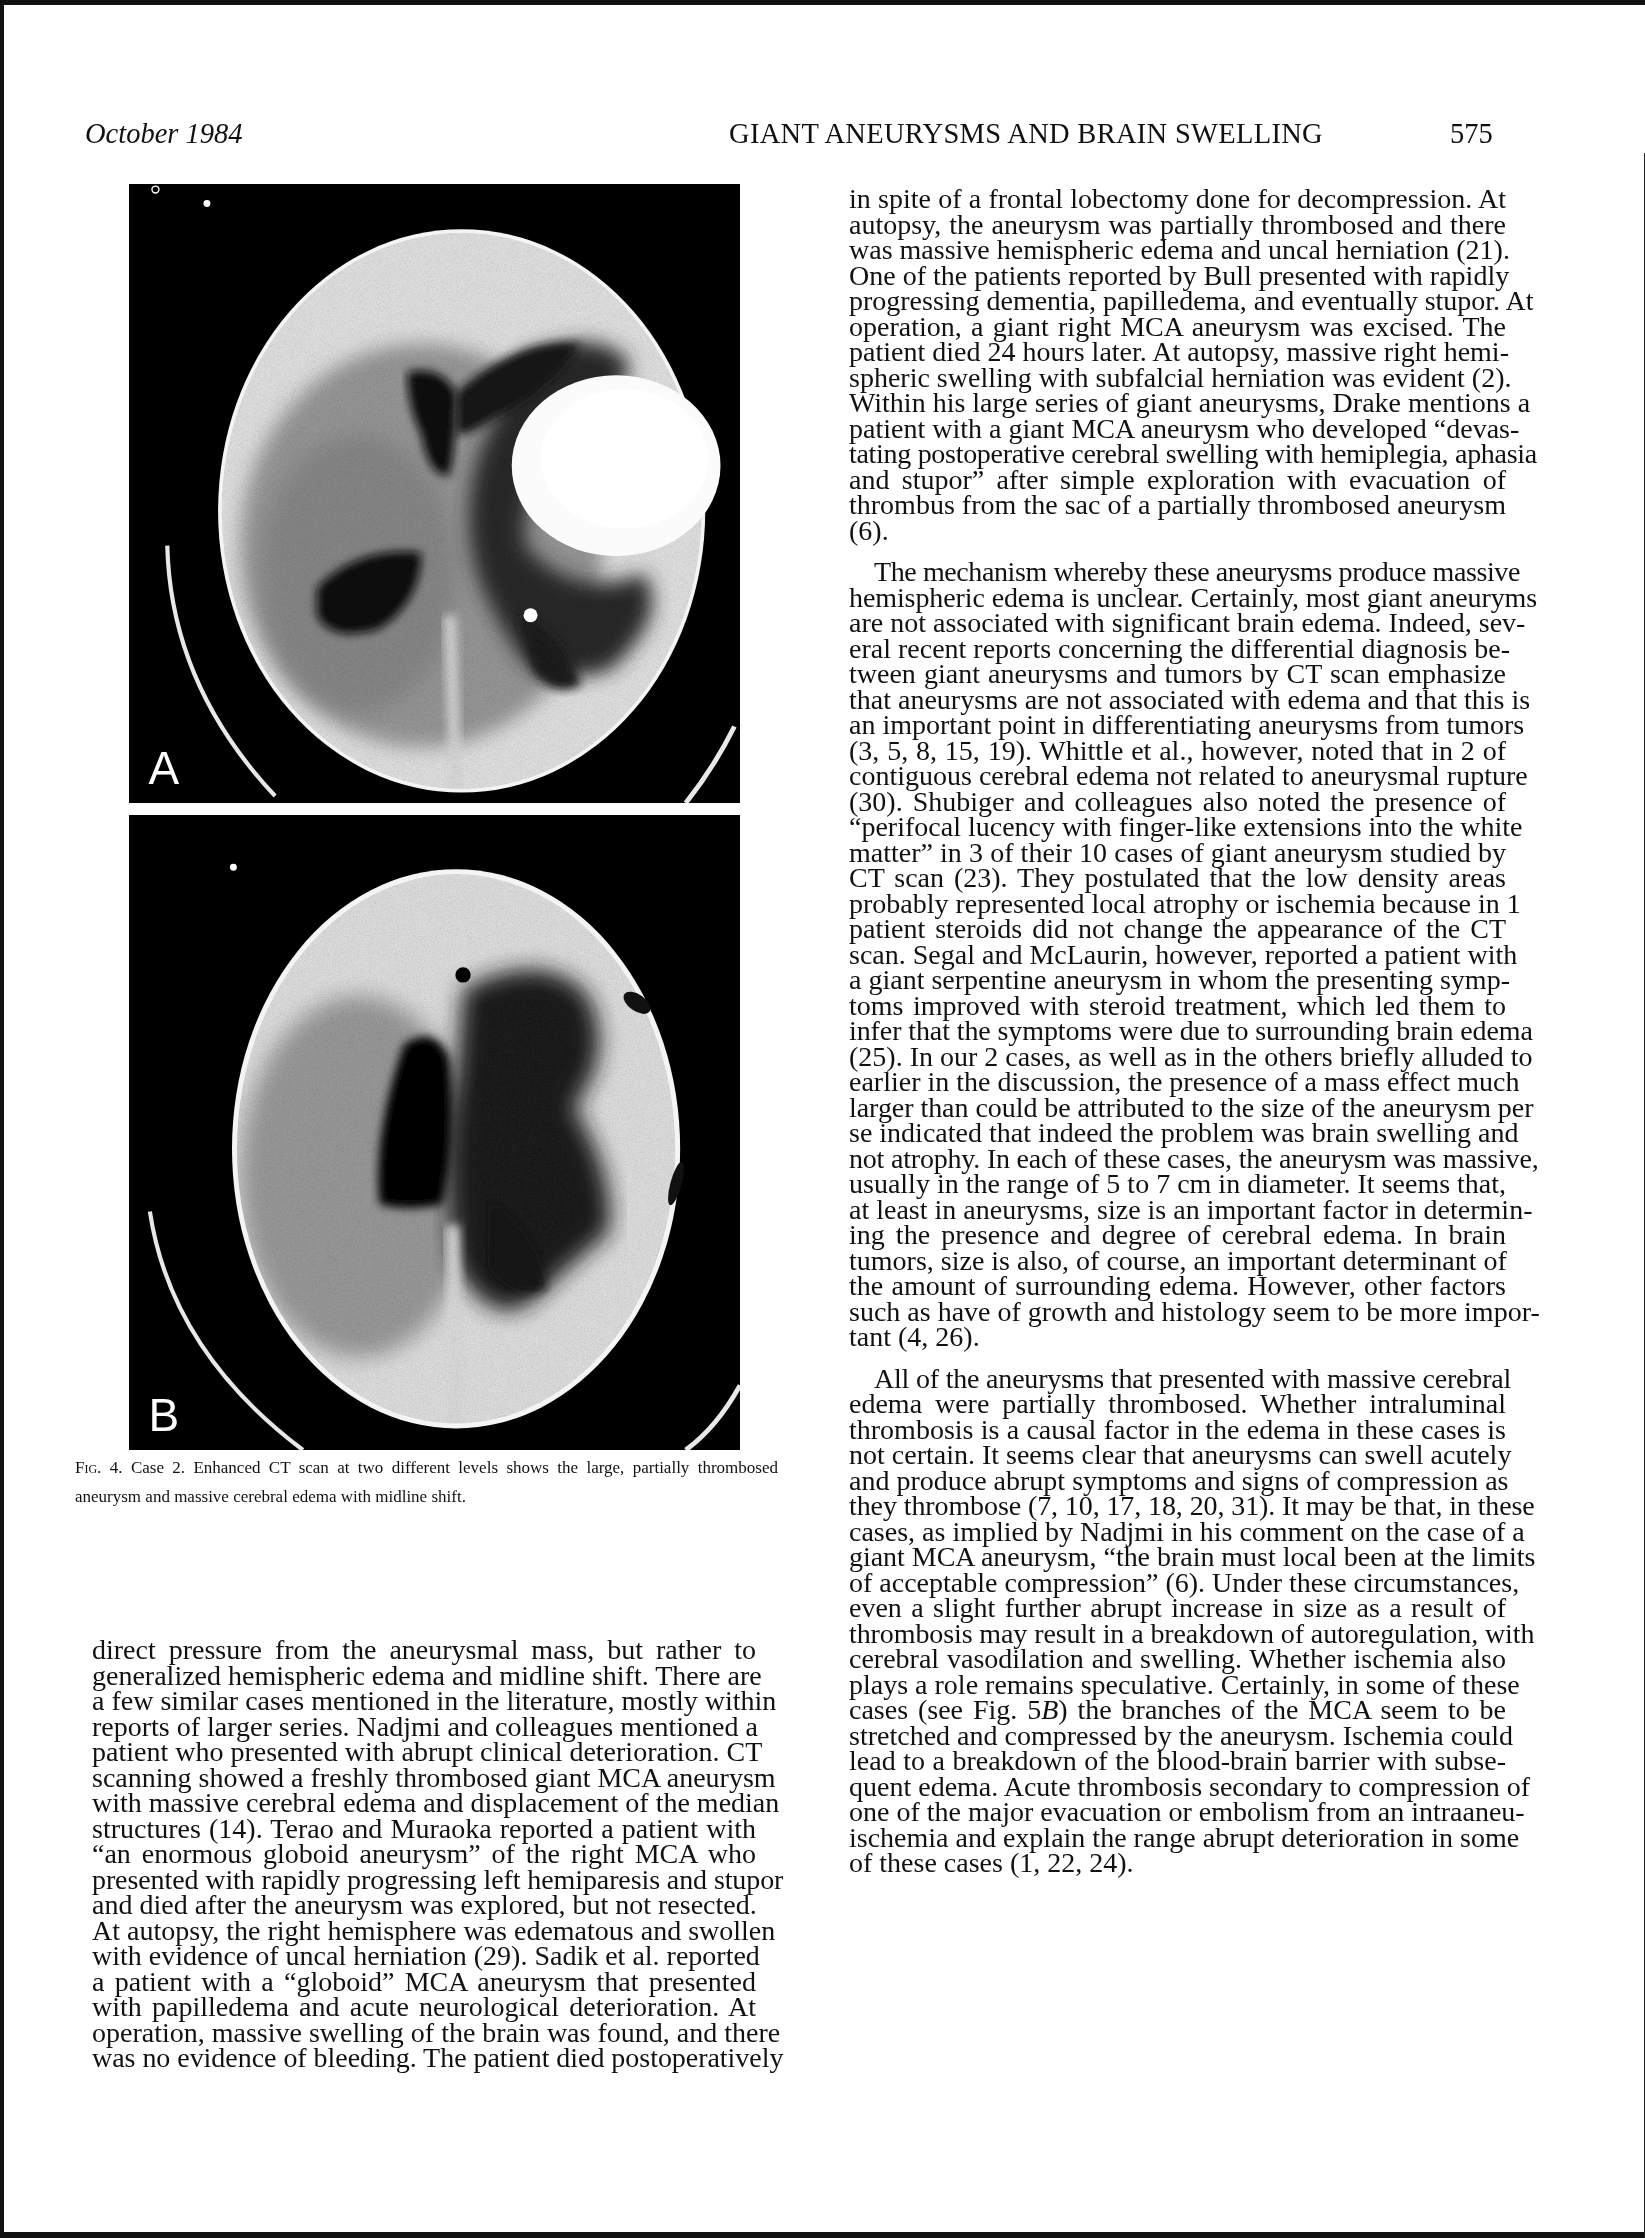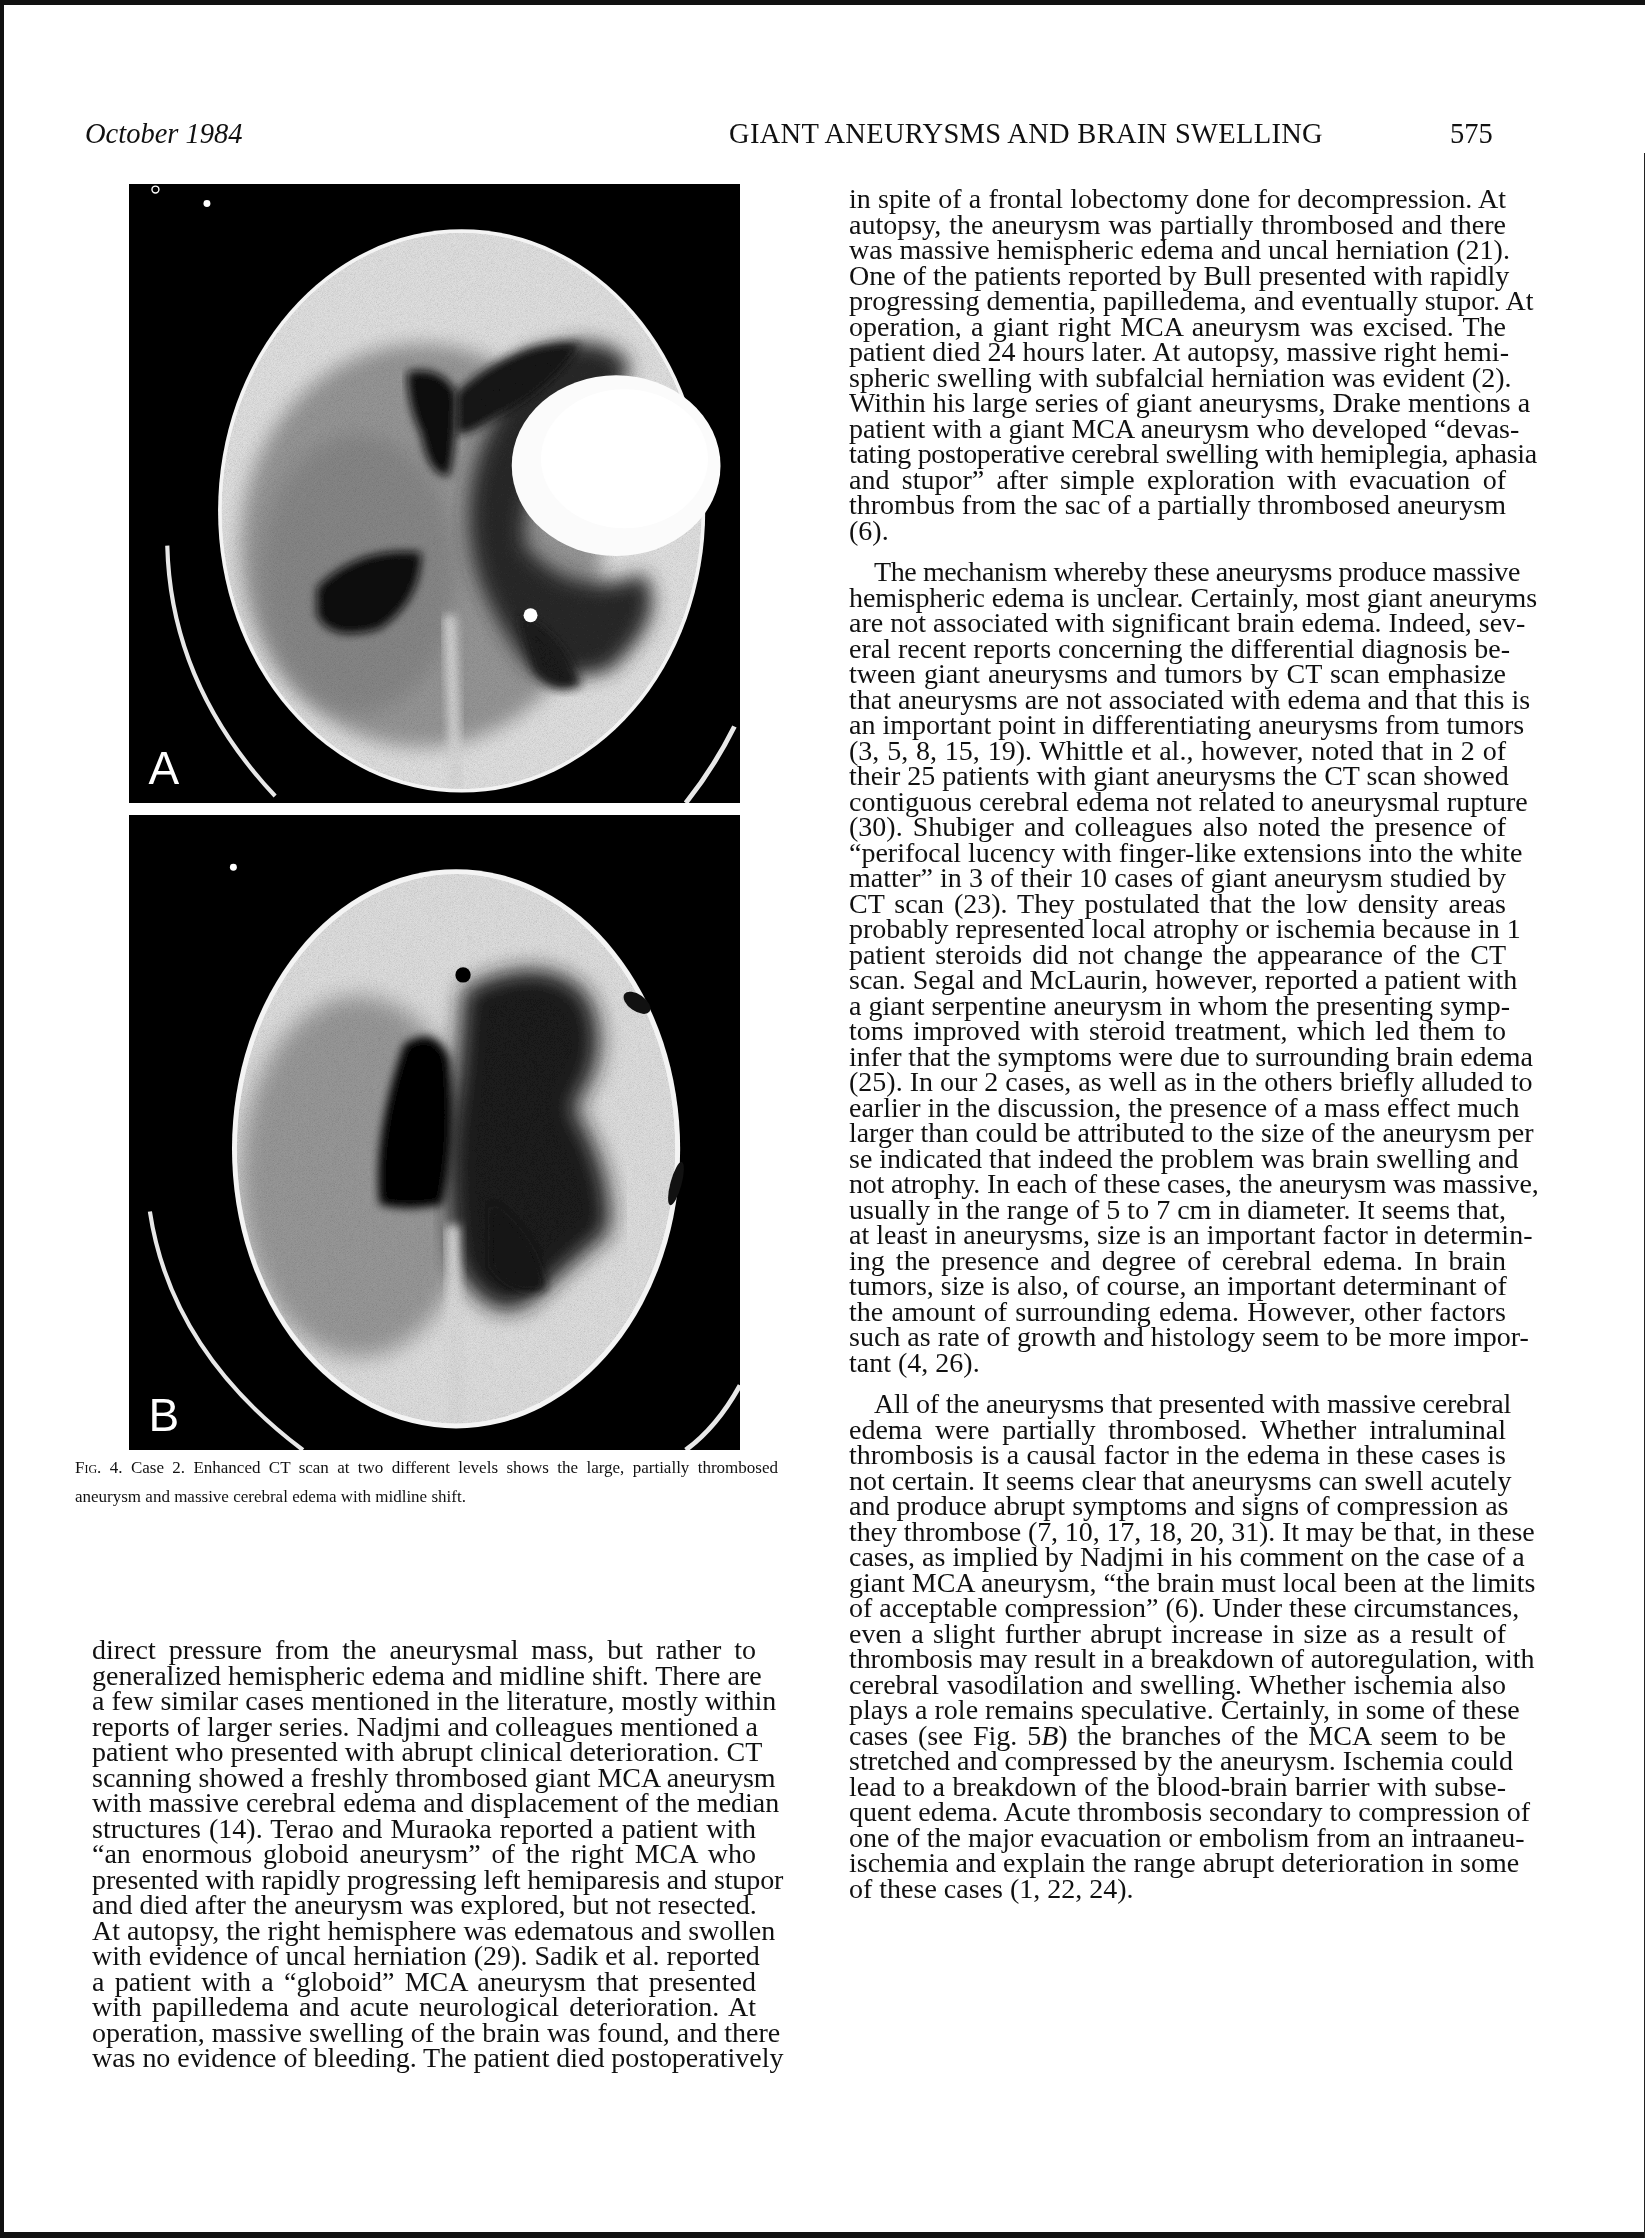--- a/index.html
+++ b/index.html
@@ -200,21 +200,20 @@
     </p>
     <p>
       <span class="line indent-line" style="letter-spacing: -0.4px;">The mechanism whereby these aneurysms produce massive</span>
       <span class="line" style="letter-spacing: -0.1px;">hemispheric edema is unclear. Certainly, most giant aneuryms</span>
       <span class="line" style="">are not associated with significant brain edema. Indeed, sev-</span>
       <span class="line" style="">eral recent reports concerning the differential diagnosis be-</span>
       <span class="line" style="">tween giant aneurysms and tumors by CT scan emphasize</span>
       <span class="line" style="">that aneurysms are not associated with edema and that this is</span>
       <span class="line" style="">an important point in differentiating aneurysms from tumors</span>
       <span class="line" style="">(3, 5, 8, 15, 19). Whittle et al., however, noted that in 2 of</span>
-      <span class="line" style="">their 25 patients with giant aneurysms the CT scan showed</span>
       <span class="line" style="">contiguous cerebral edema not related to aneurysmal rupture</span>
       <span class="line" style="">(30). Shubiger and colleagues also noted the presence of</span>
       <span class="line" style="">“perifocal lucency with finger-like extensions into the white</span>
       <span class="line" style="">matter” in 3 of their 10 cases of giant aneurysm studied by</span>
       <span class="line" style="">CT scan (23). They postulated that the low density areas</span>
       <span class="line" style="">probably represented local atrophy or ischemia because in 1</span>
       <span class="line" style="">patient steroids did not change the appearance of the CT</span>
       <span class="line" style="">scan. Segal and McLaurin, however, reported a patient with</span>
       <span class="line" style="">a giant serpentine aneurysm in whom the presenting symp-</span>
       <span class="line" style="">toms improved with steroid treatment, which led them to</span>
@@ -222,21 +221,21 @@
       <span class="line" style="">(25). In our 2 cases, as well as in the others briefly alluded to</span>
       <span class="line" style="">earlier in the discussion, the presence of a mass effect much</span>
       <span class="line" style="letter-spacing: -0.05px;">larger than could be attributed to the size of the aneurysm per</span>
       <span class="line" style="">se indicated that indeed the problem was brain swelling and</span>
       <span class="line" style="letter-spacing: -0.2px;">not atrophy. In each of these cases, the aneurysm was massive,</span>
       <span class="line" style="">usually in the range of 5 to 7 cm in diameter. It seems that,</span>
       <span class="line" style="">at least in aneurysms, size is an important factor in determin-</span>
       <span class="line" style="">ing the presence and degree of cerebral edema. In brain</span>
       <span class="line" style="">tumors, size is also, of course, an important determinant of</span>
       <span class="line" style="">the amount of surrounding edema. However, other factors</span>
-      <span class="line" style="">such as rate of growth and histology seem to be more impor-</span>
+      <span class="line" style="">such as have of growth and histology seem to be more impor-</span>
       <span class="line last" style="">tant (4, 26).</span>
     </p>
     <p>
       <span class="line indent-line" style="letter-spacing: -0.2px;">All of the aneurysms that presented with massive cerebral</span>
       <span class="line" style="">edema were partially thrombosed. Whether intraluminal</span>
       <span class="line" style="">thrombosis is a causal factor in the edema in these cases is</span>
       <span class="line" style="">not certain. It seems clear that aneurysms can swell acutely</span>
       <span class="line" style="">and produce abrupt symptoms and signs of compression as</span>
       <span class="line" style="letter-spacing: -0.1px;">they thrombose (7, 10, 17, 18, 20, 31). It may be that, in these</span>
       <span class="line" style="">cases, as implied by Nadjmi in his comment on the case of a</span>

